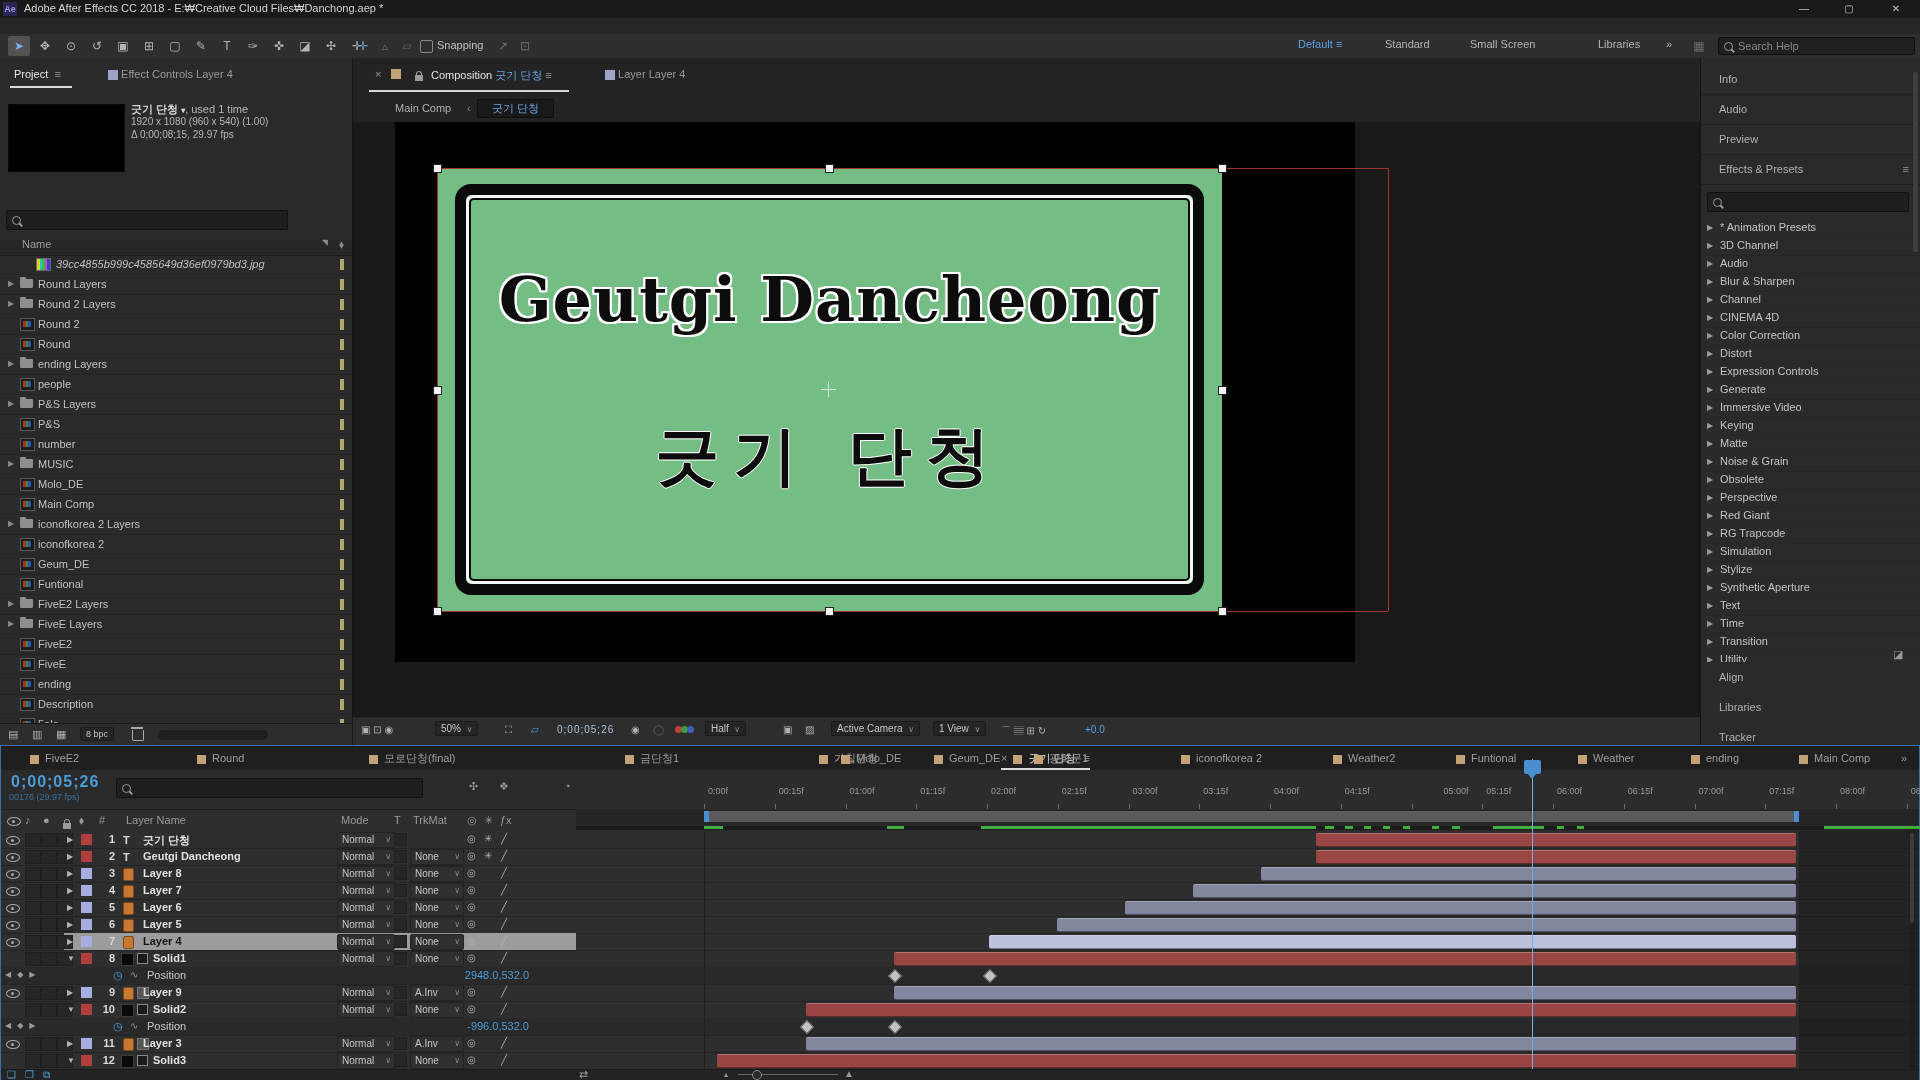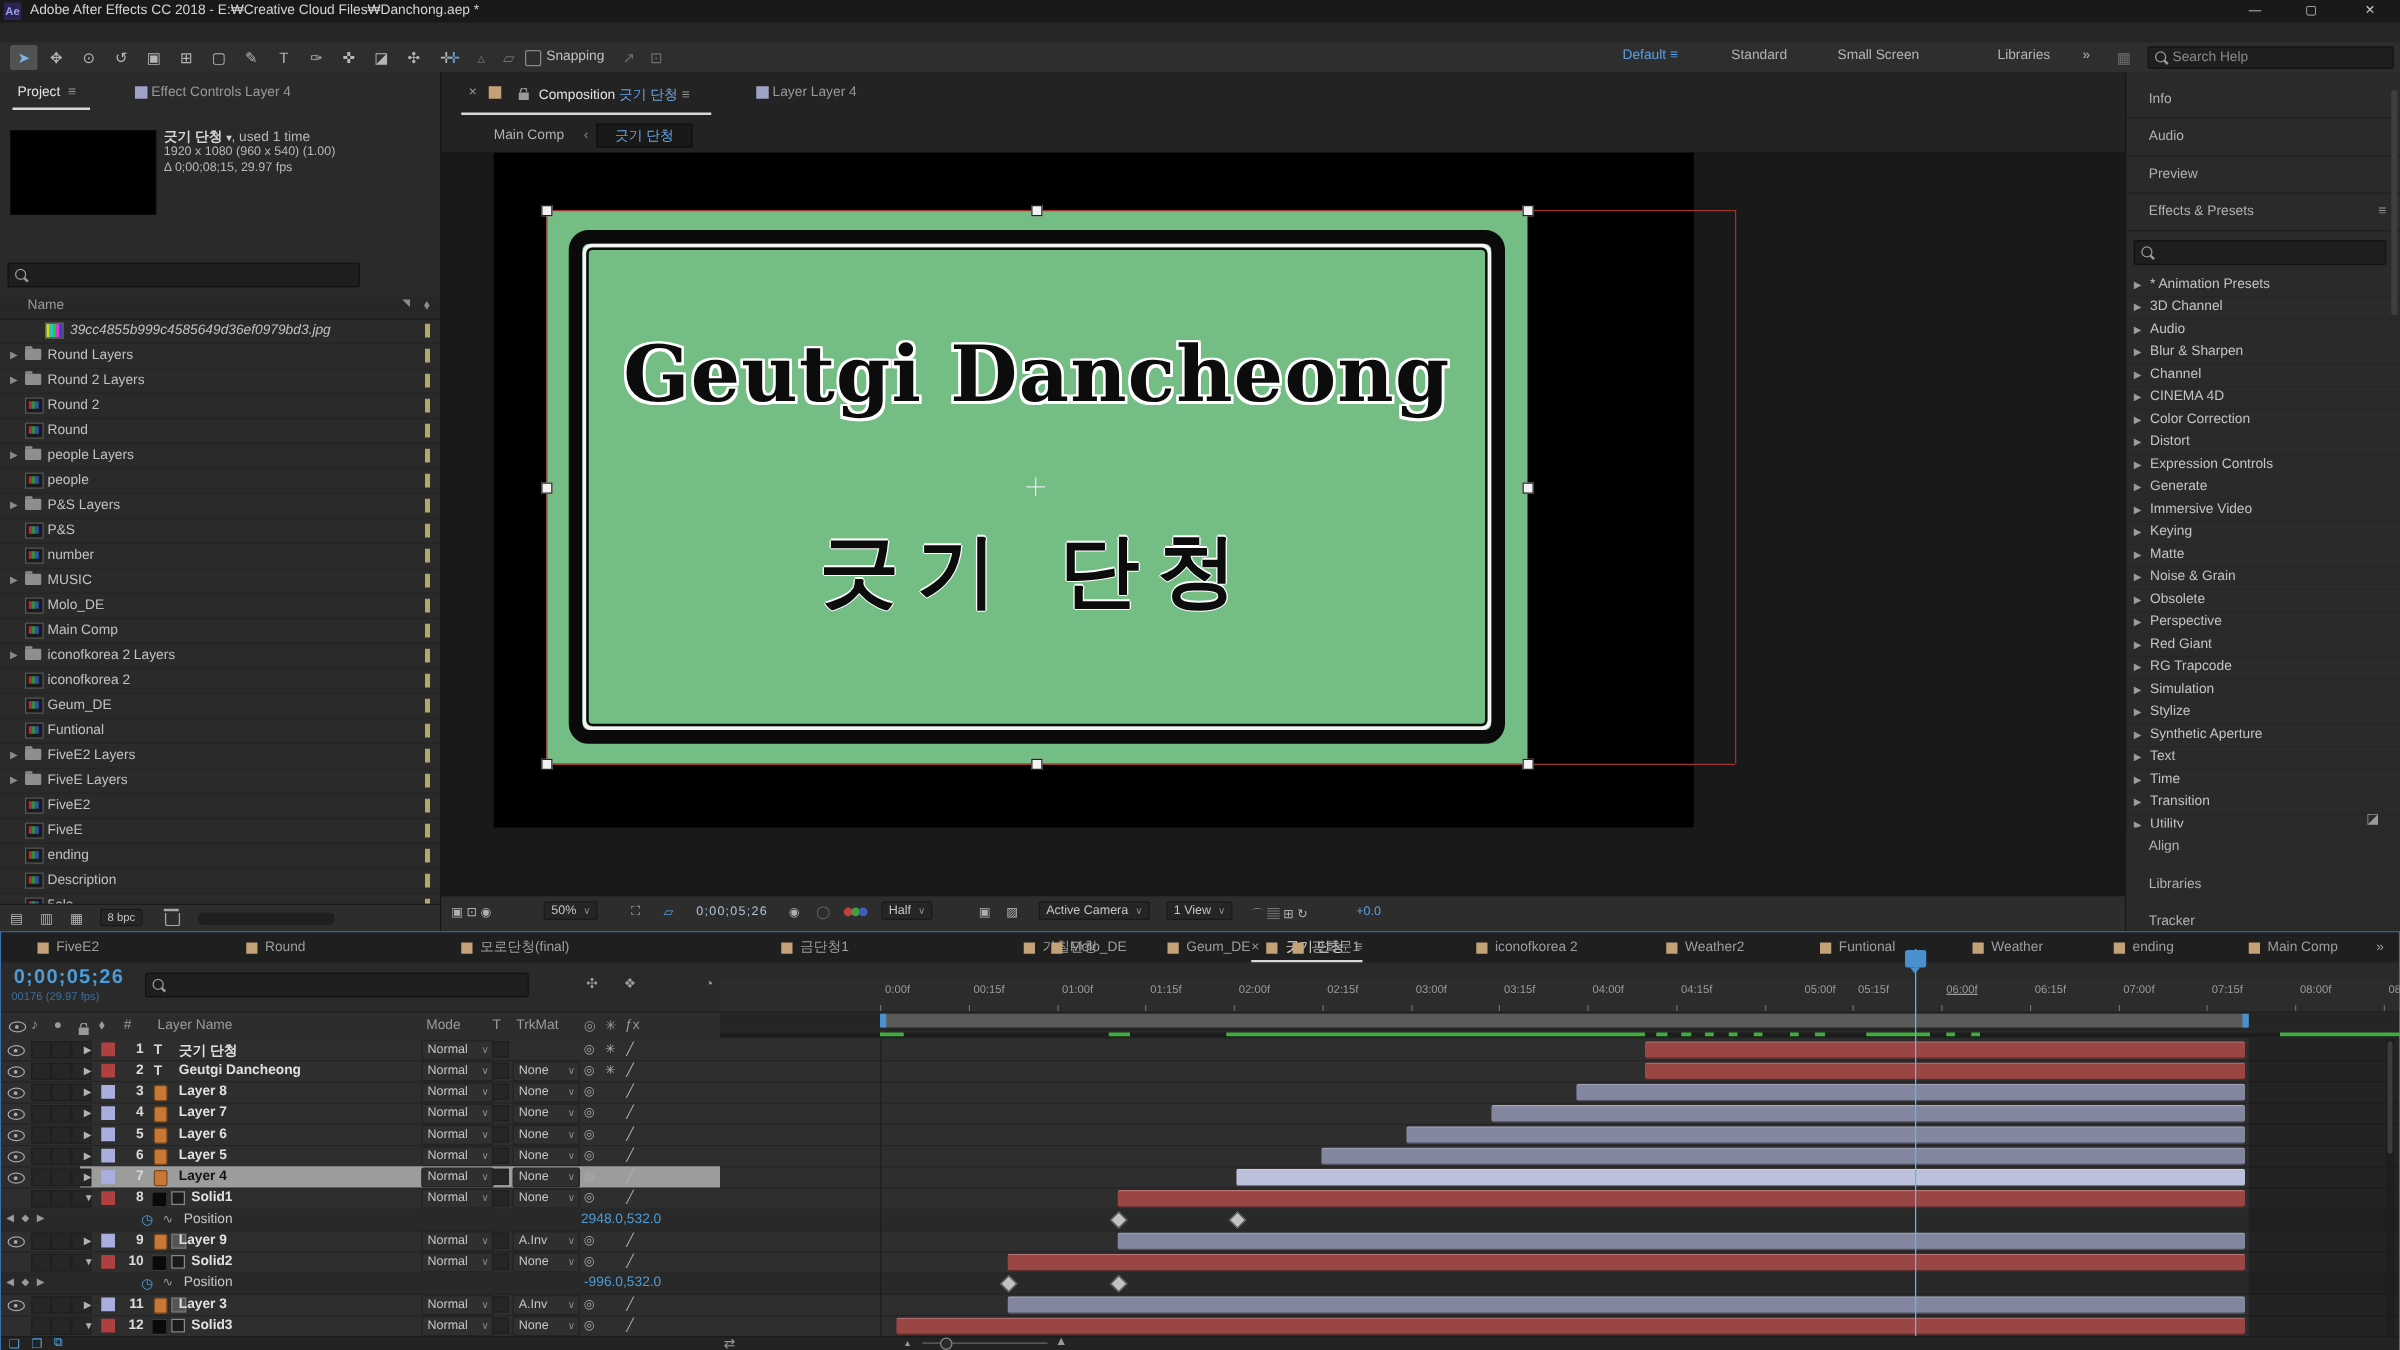--- a/index.html
+++ b/index.html
@@ -232,21 +232,21 @@
           <div class="labelmark"></div>
         </div>
         <div class="prow">
           <div class="compico"></div>
           <span class="nm">Round</span>
           <div class="labelmark"></div>
         </div>
         <div class="prow">
           <span class="arrow">▶</span>
           <div class="foldico"></div>
-          <span class="nm">people Layers</span>
+          <span class="nm">ending Layers</span>
           <div class="labelmark"></div>
         </div>
         <div class="prow">
           <div class="compico"></div>
           <span class="nm">people</span>
           <div class="labelmark"></div>
         </div>
         <div class="prow">
           <span class="arrow">▶</span>
           <div class="foldico"></div>
@@ -578,21 +578,21 @@
           <span class="ticklabel" style="left: 627.291px;">03:15f</span>
           <div class="tick" style="left: 694.047px;"></div>
           <span class="ticklabel" style="left: 698.047px;">04:00f</span>
           <div class="tick" style="left: 764.802px;"></div>
           <span class="ticklabel" style="left: 768.802px;">04:15f</span>
           <div class="tick" style="left: 835.558px;"></div>
           <span class="ticklabel" style="left: 839.558px; padding-left: 28px;">05:00f</span>
           <div class="tick" style="left: 906.314px;"></div>
           <span class="ticklabel" style="left: 910.314px;">05:15f</span>
           <div class="tick" style="left: 977.07px;"></div>
-          <span class="ticklabel" style="left: 981.07px; text-decoration: underline;">06:00f</span>
+          <span class="ticklabel" style="left: 981.07px;">06:00f</span>
           <div class="tick" style="left: 1047.83px;"></div>
           <span class="ticklabel" style="left: 1051.83px;">06:15f</span>
           <div class="tick" style="left: 1118.58px;"></div>
           <span class="ticklabel" style="left: 1122.58px;">07:00f</span>
           <div class="tick" style="left: 1189.34px;"></div>
           <span class="ticklabel" style="left: 1193.34px;">07:15f</span>
           <div class="tick" style="left: 1260.09px;"></div>
           <span class="ticklabel" style="left: 1264.09px;">08:00f</span>
           <div class="tick" style="left: 1330.85px;"></div>
           <span class="ticklabel" style="left: 1334.85px;">08:1</span>

